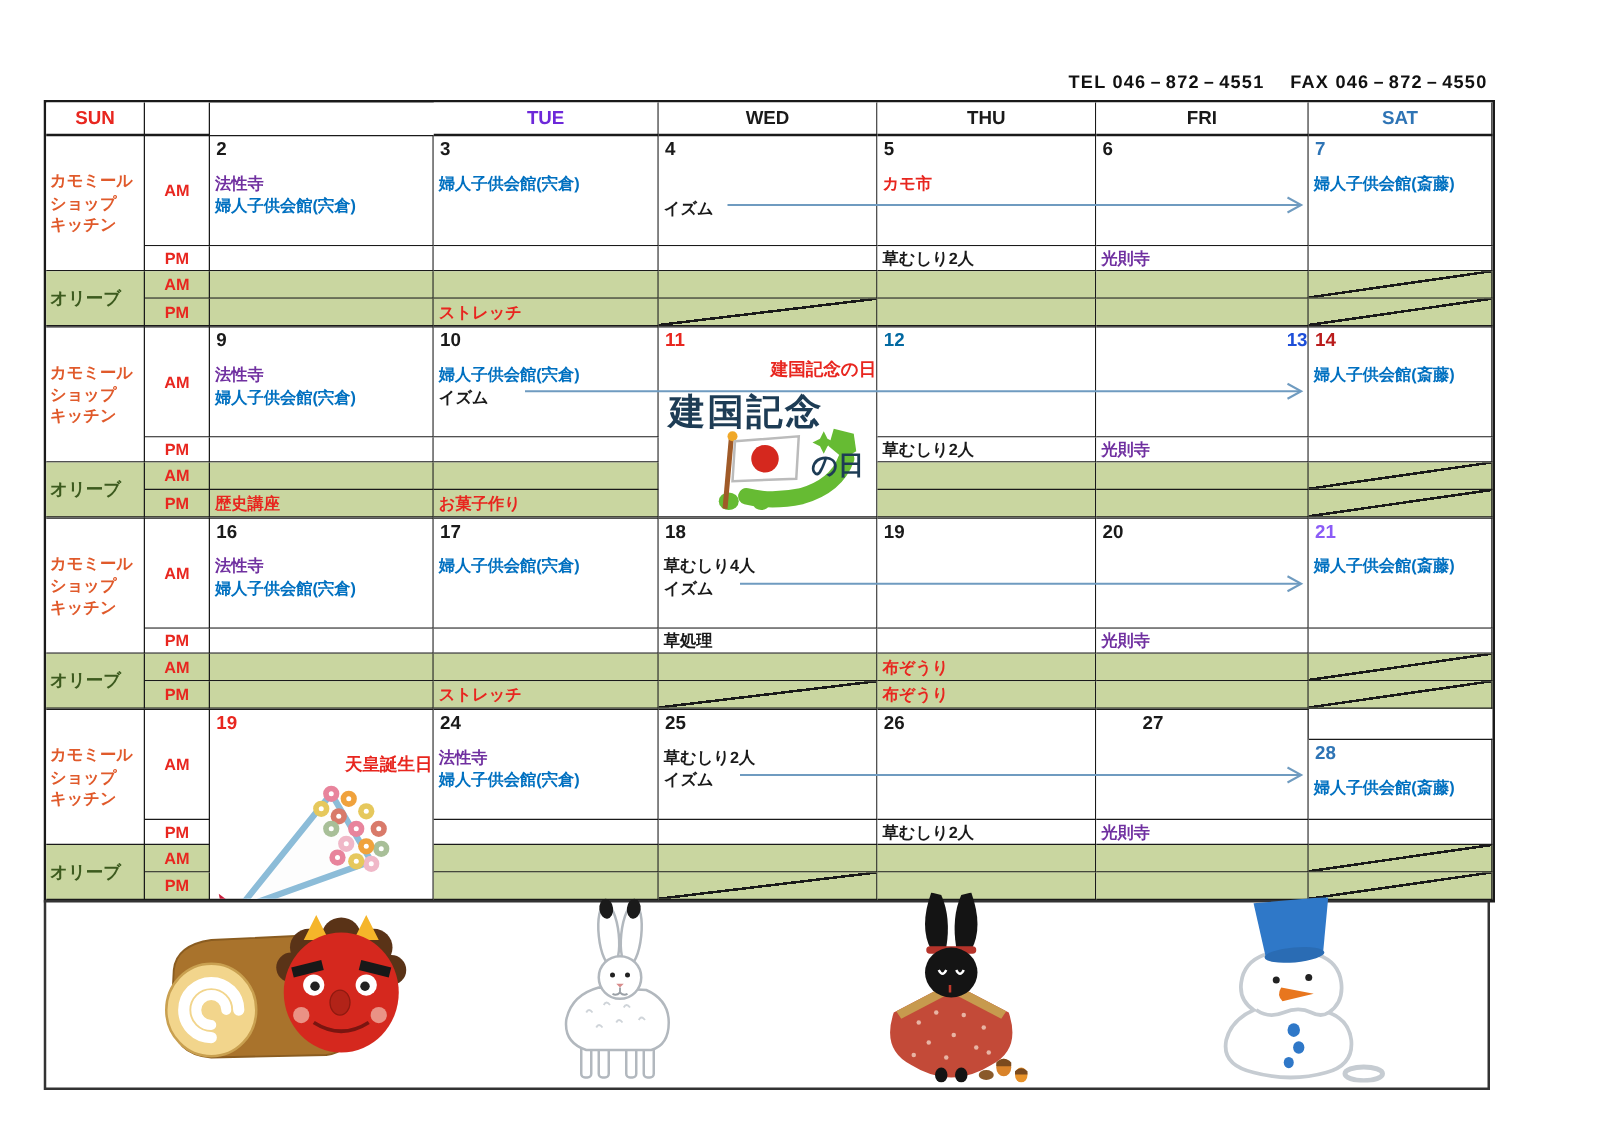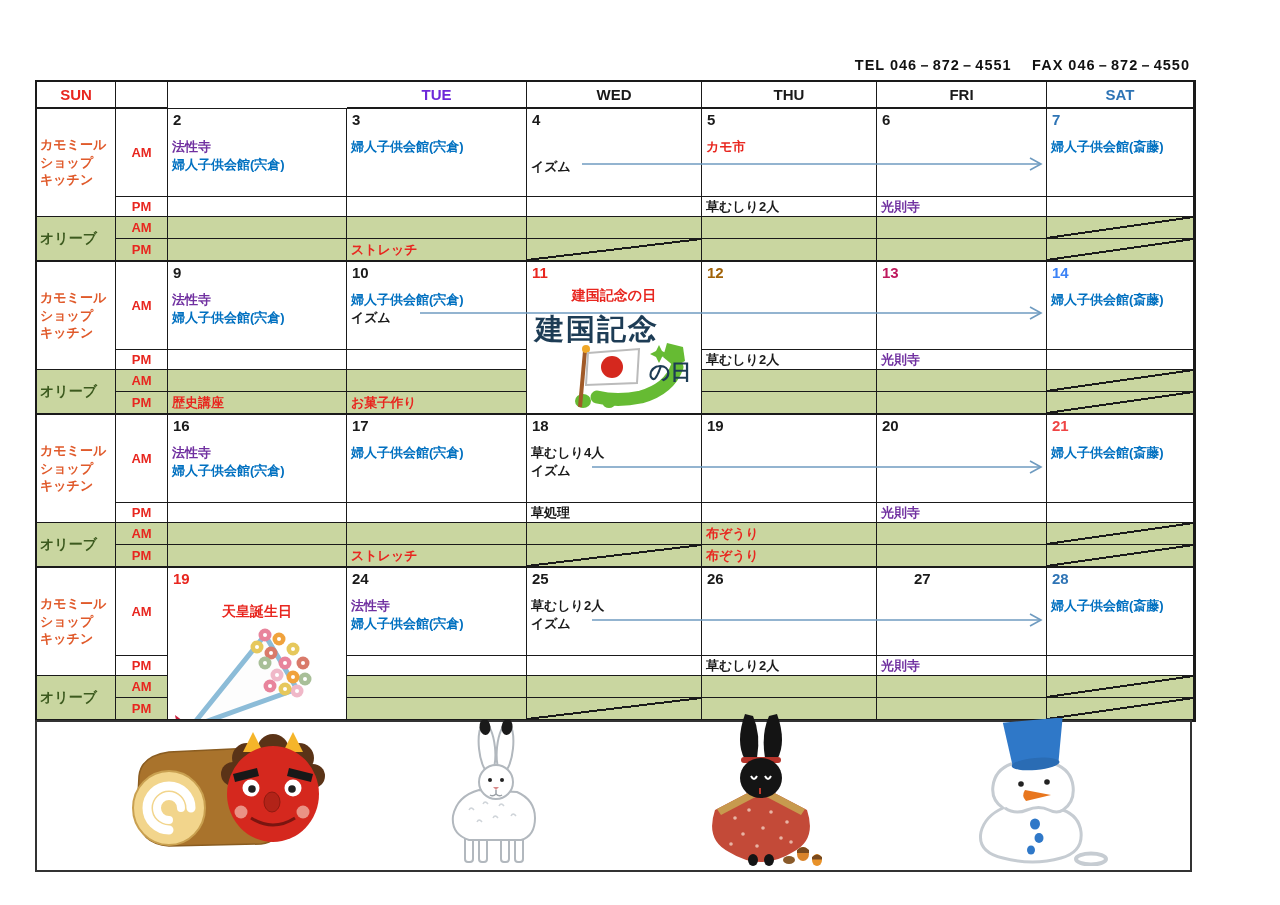--- a/index.html
+++ b/index.html
@@ -35,21 +35,21 @@
     color:#3c5a1e; font-size:14px; }
   .ampm { display:flex; align-items:center; justify-content:center; color:#e8261f; }
   .date { font-size:15px; padding:2px 0 0 5px; line-height:1.2; }
   .items { display:flex; flex-direction:column; gap:1px; padding:0 4px; margin-top:10px;
     line-height:1.3; }
   .pm-cell { display:flex; align-items:center; gap:6px; padding:0 4px; }
   .slash { background-image:linear-gradient(to bottom right,
       transparent calc(50% - 1px), #1a1a1a calc(50% - 1px),
       #1a1a1a calc(50% + 1px), transparent calc(50% + 1px)); }
   .slash.olive { background-color:#c9d6a0; }
-  .holiday-label { color:#e8261f; font-size:14px; text-align:center; font-weight:bold; }
+  .holiday-label { color:#e8261f; font-size:14px; text-align:right; font-weight:bold; }
   .hl-kenkoku { margin-top:5px; }
   .hl-tenno { margin-top:15px; }
   .holiday-art { display:block; margin:2px auto 0 auto; }
 
   
   #arrows { position:absolute; left:0; top:0; width:1280px; height:905px;
     pointer-events:none; z-index:5; }
 
   
   #illus { position:absolute; left:35px; top:720px; width:1157px; height:152px;
@@ -189,37 +189,37 @@
       <line x1="52" y1="44" x2="47" y2="100" stroke="#a05a28" stroke-width="4"></line>
       <circle cx="53" cy="42" r="4" fill="#f0a828"></circle>
       <path d="M55,46 L106,42 L104,76 L53,78 Z" fill="#fff" stroke="#bbb" stroke-width="2"></path>
       <circle cx="79" cy="60" r="11" fill="#d5281e"></circle>
       <text x="2" y="32" font-size="29" font-weight="bold" fill="#1d3c55" letter-spacing="2">建国記念</text>
       <text x="116" y="72" font-size="21" font-weight="bold" fill="#1d3c55">の日</text>
       <path d="M126,38 l3,6 l6,3 l-6,3 l-3,6 l-3,-6 l-6,-3 l6,-3 z" fill="#66bb33"></path>
     </svg>
   </div>
       <div class="cell wk-top" style="grid-area: 6 / 6;">
-        <div class="date" style="color: #a16207;">12</div>
+        <div class="date" style="color: #0369a1;">12</div>
       </div>
       <div class="cell pm-cell" style="grid-area: 7 / 6;">
         <span style="color: rgb(26, 26, 26);">草むしり2人</span>
       </div>
       <div class="cell pm-cell olive" style="grid-area: 8 / 6;"></div>
       <div class="cell pm-cell olive" style="grid-area: 9 / 6;"></div>
       <div class="cell wk-top" style="grid-area: 6 / 7;">
-        <div class="date" style="color: #be185d;">13</div>
+        <div class="date" style="color: #1d4ed8; text-align: right;">13</div>
       </div>
       <div class="cell pm-cell" style="grid-area: 7 / 7;">
         <span style="color: rgb(112, 48, 160);">光則寺</span>
       </div>
       <div class="cell pm-cell olive" style="grid-area: 8 / 7;"></div>
       <div class="cell pm-cell olive" style="grid-area: 9 / 7;"></div>
       <div class="cell wk-top" style="grid-area: 6 / 8;">
-        <div class="date" style="color: #3b82f6;">14</div>
+        <div class="date" style="color: #b91c1c;">14</div>
         <div class="items">
           <span style="color: rgb(0, 112, 192);">婦人子供会館(斎藤)</span>
         </div>
       </div>
       <div class="cell pm-cell" style="grid-area: 7 / 8;"></div>
       <div class="cell pm-cell olive slash" style="grid-area: 8 / 8;"></div>
       <div class="cell pm-cell olive slash" style="grid-area: 9 / 8;"></div>
       <div class="cell shop-label wk-top" style="grid-area: 10 / 1 / span 2;">
         <div>カモミール</div>
         <div>ショップ</div>
@@ -275,21 +275,21 @@
       </div>
       <div class="cell wk-top" style="grid-area: 10 / 7;">
         <div class="date" style="color: rgb(26, 26, 26);">20</div>
       </div>
       <div class="cell pm-cell" style="grid-area: 11 / 7;">
         <span style="color: rgb(112, 48, 160);">光則寺</span>
       </div>
       <div class="cell pm-cell olive" style="grid-area: 12 / 7;"></div>
       <div class="cell pm-cell olive" style="grid-area: 13 / 7;"></div>
       <div class="cell wk-top" style="grid-area: 10 / 8;">
-        <div class="date" style="color: #ef4444;">21</div>
+        <div class="date" style="color: #8b5cf6;">21</div>
         <div class="items">
           <span style="color: rgb(0, 112, 192);">婦人子供会館(斎藤)</span>
         </div>
       </div>
       <div class="cell pm-cell" style="grid-area: 11 / 8;"></div>
       <div class="cell pm-cell olive slash" style="grid-area: 12 / 8;"></div>
       <div class="cell pm-cell olive slash" style="grid-area: 13 / 8;"></div>
       <div class="cell shop-label wk-top" style="grid-area: 14 / 1 / span 2;">
         <div>カモミール</div>
         <div>ショップ</div>
@@ -369,21 +369,21 @@
       <div class="cell pm-cell olive" style="grid-area: 16 / 6;"></div>
       <div class="cell pm-cell olive" style="grid-area: 17 / 6;"></div>
       <div class="cell wk-top" style="grid-area: 14 / 7;">
         <div class="date" style="color: rgb(26, 26, 26); margin-left: 32px;">27</div>
       </div>
       <div class="cell pm-cell" style="grid-area: 15 / 7;">
         <span style="color: rgb(112, 48, 160);">光則寺</span>
       </div>
       <div class="cell pm-cell olive" style="grid-area: 16 / 7;"></div>
       <div class="cell pm-cell olive" style="grid-area: 17 / 7;"></div>
-      <div class="cell wk-top" style="grid-area: 14 / 8;">
+      <div class="cell wk-top" style="grid-area: 14 / 8; margin-top: 24px;">
         <div class="date" style="color: rgb(46, 116, 181);">28</div>
         <div class="items">
           <span style="color: rgb(0, 112, 192);">婦人子供会館(斎藤)</span>
         </div>
       </div>
       <div class="cell pm-cell" style="grid-area: 15 / 8;"></div>
       <div class="cell pm-cell olive slash" style="grid-area: 16 / 8;"></div>
       <div class="cell pm-cell olive slash" style="grid-area: 17 / 8;"></div>
     </div>
 

